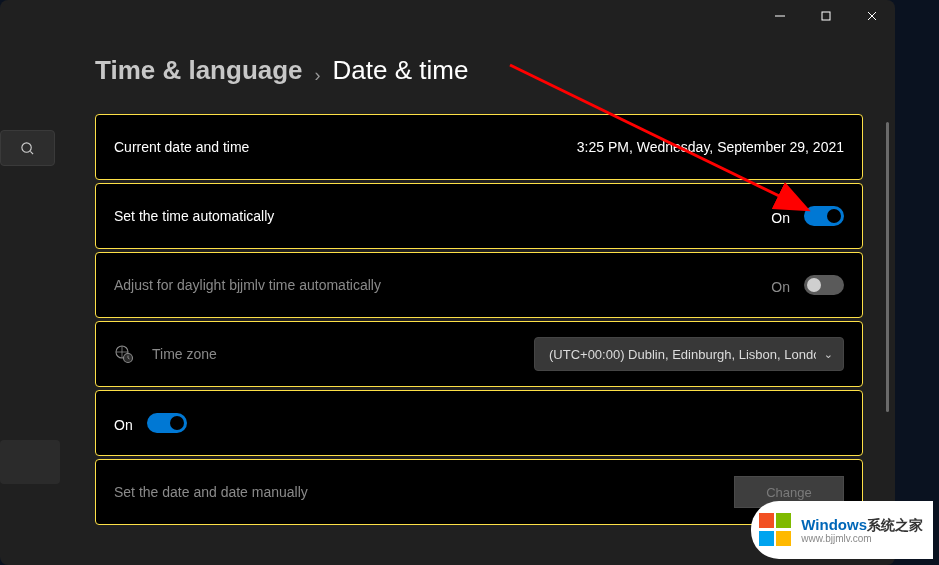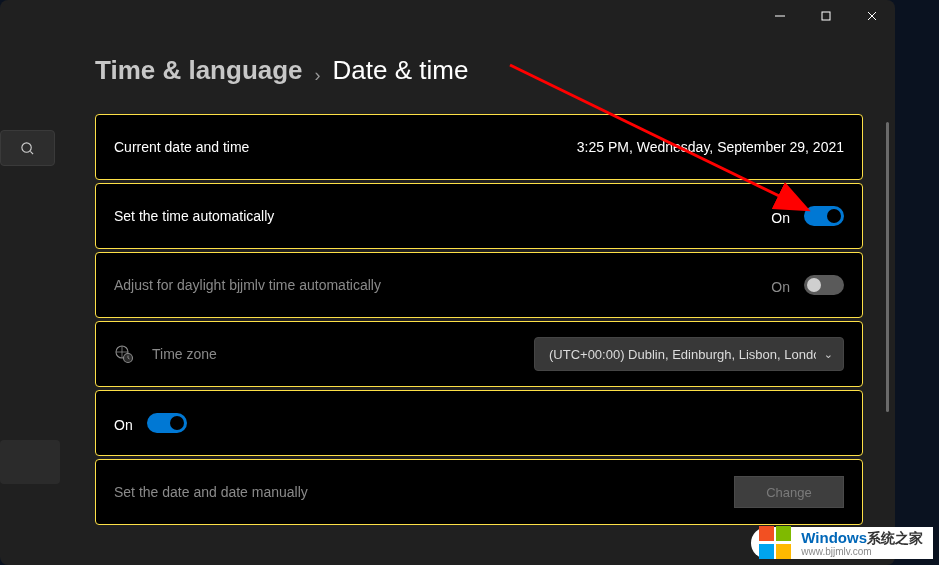--- a/index.html
+++ b/index.html
@@ -232,21 +232,21 @@
     .watermark {
       position: absolute;
       right: 6px;
       bottom: 6px;
       display: flex;
       align-items: center;
       gap: 8px;
       background: #ffffff;
       border-radius: 28px 0 0 28px;
       padding: 6px 10px 6px 8px;
-      height: 32px;
+      height: 58px;
     }
     .wm-logo {
       width: 34px;
       height: 34px;
       display: flex;
       flex-wrap: wrap;
       gap: 2px;
     }
     .wm-logo div { width: 15px; height: 15px; }
     .wm-text {

